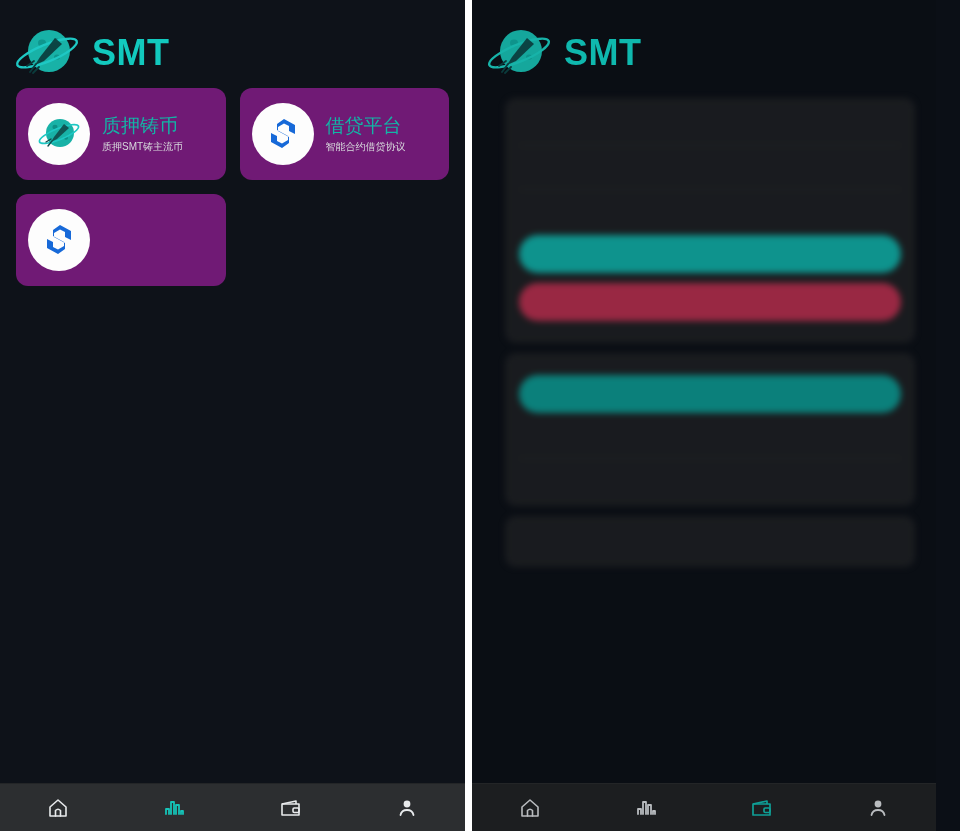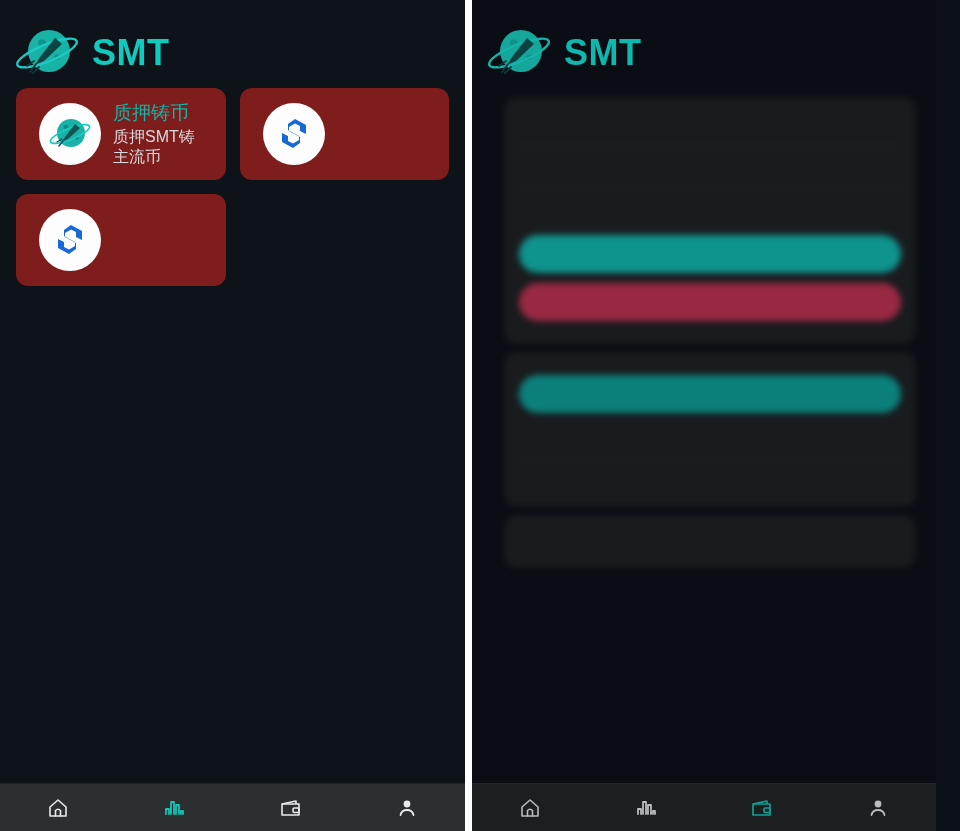--- a/index.html
+++ b/index.html
@@ -47,42 +47,42 @@
   .card-grid {
     display: grid;
     grid-template-columns: 1fr 1fr;
     gap: 14px;
     padding: 0 16px;
   }
   .app-card {
     display: flex;
     align-items: center;
     gap: 12px;
-    background: #7f1d1d;
+    background: #701a75;
     border-radius: 12px;
     height: 92px;
-    padding: 0 23px;
+    padding: 0 12px;
   }
   .app-icon {
     width: 62px; height: 62px;
     border-radius: 50%;
     background: #fdfdfd;
     display: flex; align-items: center; justify-content: center;
     flex: none;
   }
   .app-icon svg { display: block; }
   .app-text { display: flex; flex-direction: column; gap: 4px; min-width: 0; }
   .app-title {
     font-size: 19px;
     color: #13b5a6;
     line-height: 1.12;
     font-weight: 500;
   }
   .app-sub {
-    font-size: 16px;
+    font-size: 10px;
     color: #d8dadd;
     line-height: 1.2;
   }
 
   
   .bottom-nav {
     position: absolute;
     left: 0; bottom: 0;
     width: 100%;
     height: 48px;
@@ -174,20 +174,24 @@
         </span>
       </div>
 
 
       <div class="app-card">
         <span class="app-icon">
           <svg width="42" height="40" viewBox="0 0 42 40">
             <path d="M22 5 L33 11 L33 20 L27 17 L27 12 L22 9.5 L16 13 L16 17 L27 23 L27 29 L20 34 L9 28 L9 19 L15 22 L15 27 L20 29.5 L26 26 L26 22 L15 16 L15 10 Z" fill="#1769d8"></path>
           </svg>
         </span>
+        <span class="app-text">
+          <span class="app-title">借贷平台</span>
+          <span class="app-sub">智能合约借贷协议</span>
+        </span>
       </div>
 
 
       <div class="app-card">
         <span class="app-icon">
           <svg width="42" height="40" viewBox="0 0 42 40">
             <path d="M22 5 L33 11 L33 20 L27 17 L27 12 L22 9.5 L16 13 L16 17 L27 23 L27 29 L20 34 L9 28 L9 19 L15 22 L15 27 L20 29.5 L26 26 L26 22 L15 16 L15 10 Z" fill="#1769d8"></path>
           </svg>
         </span>
       </div>

